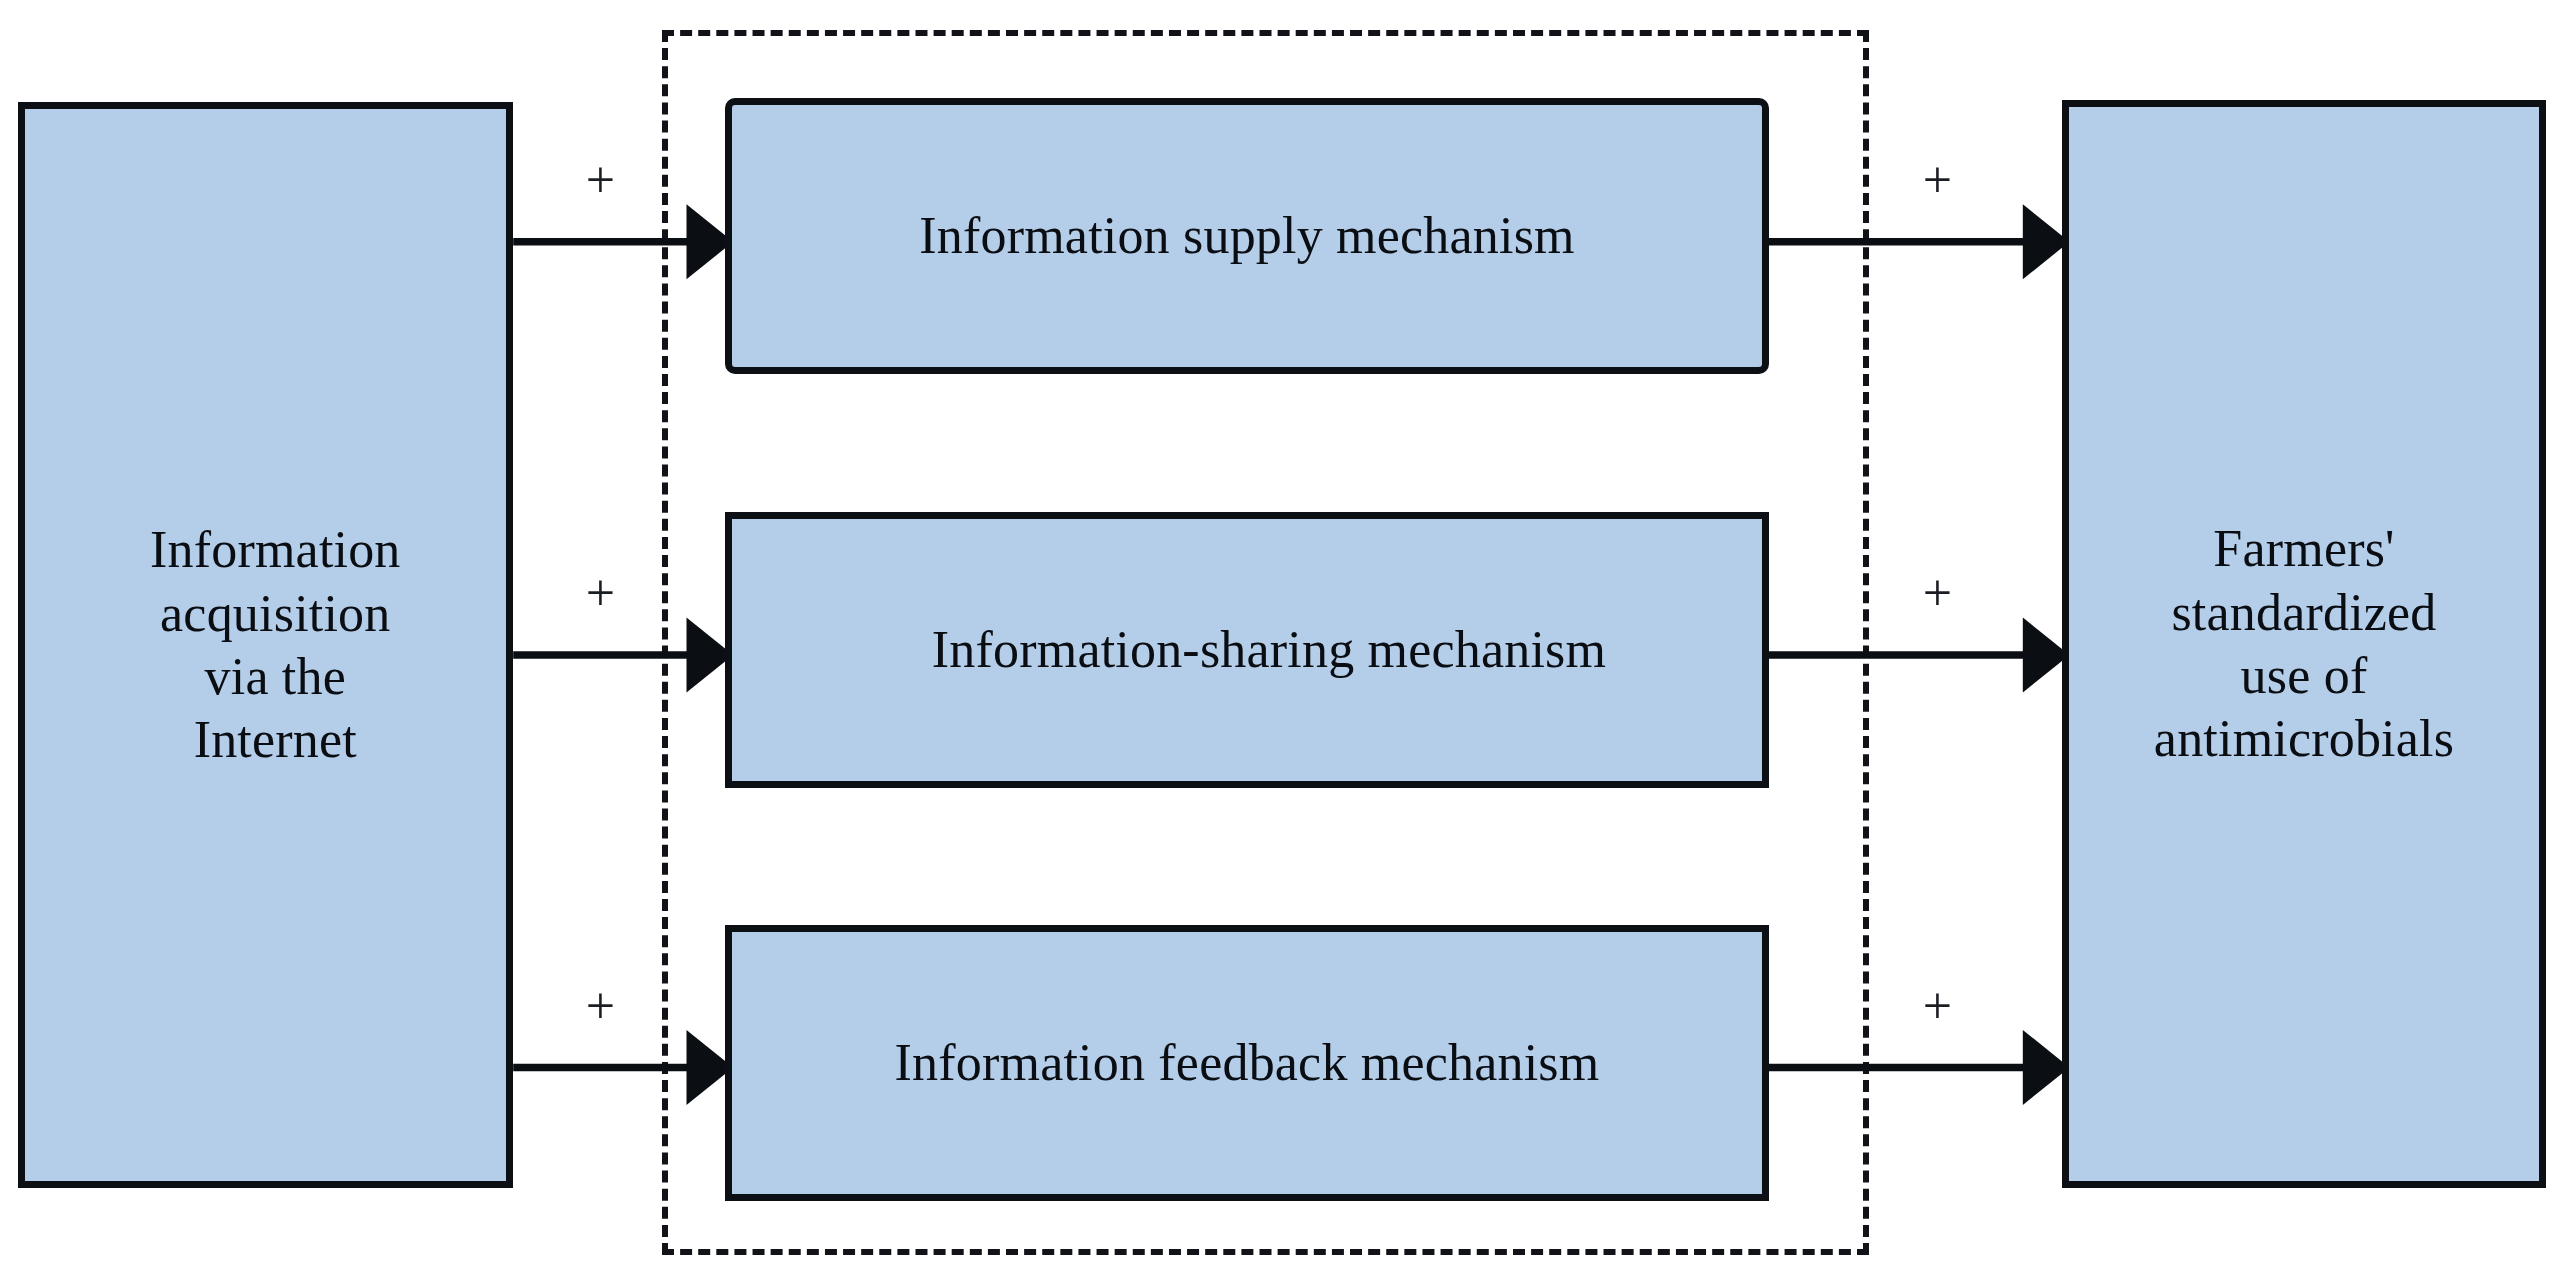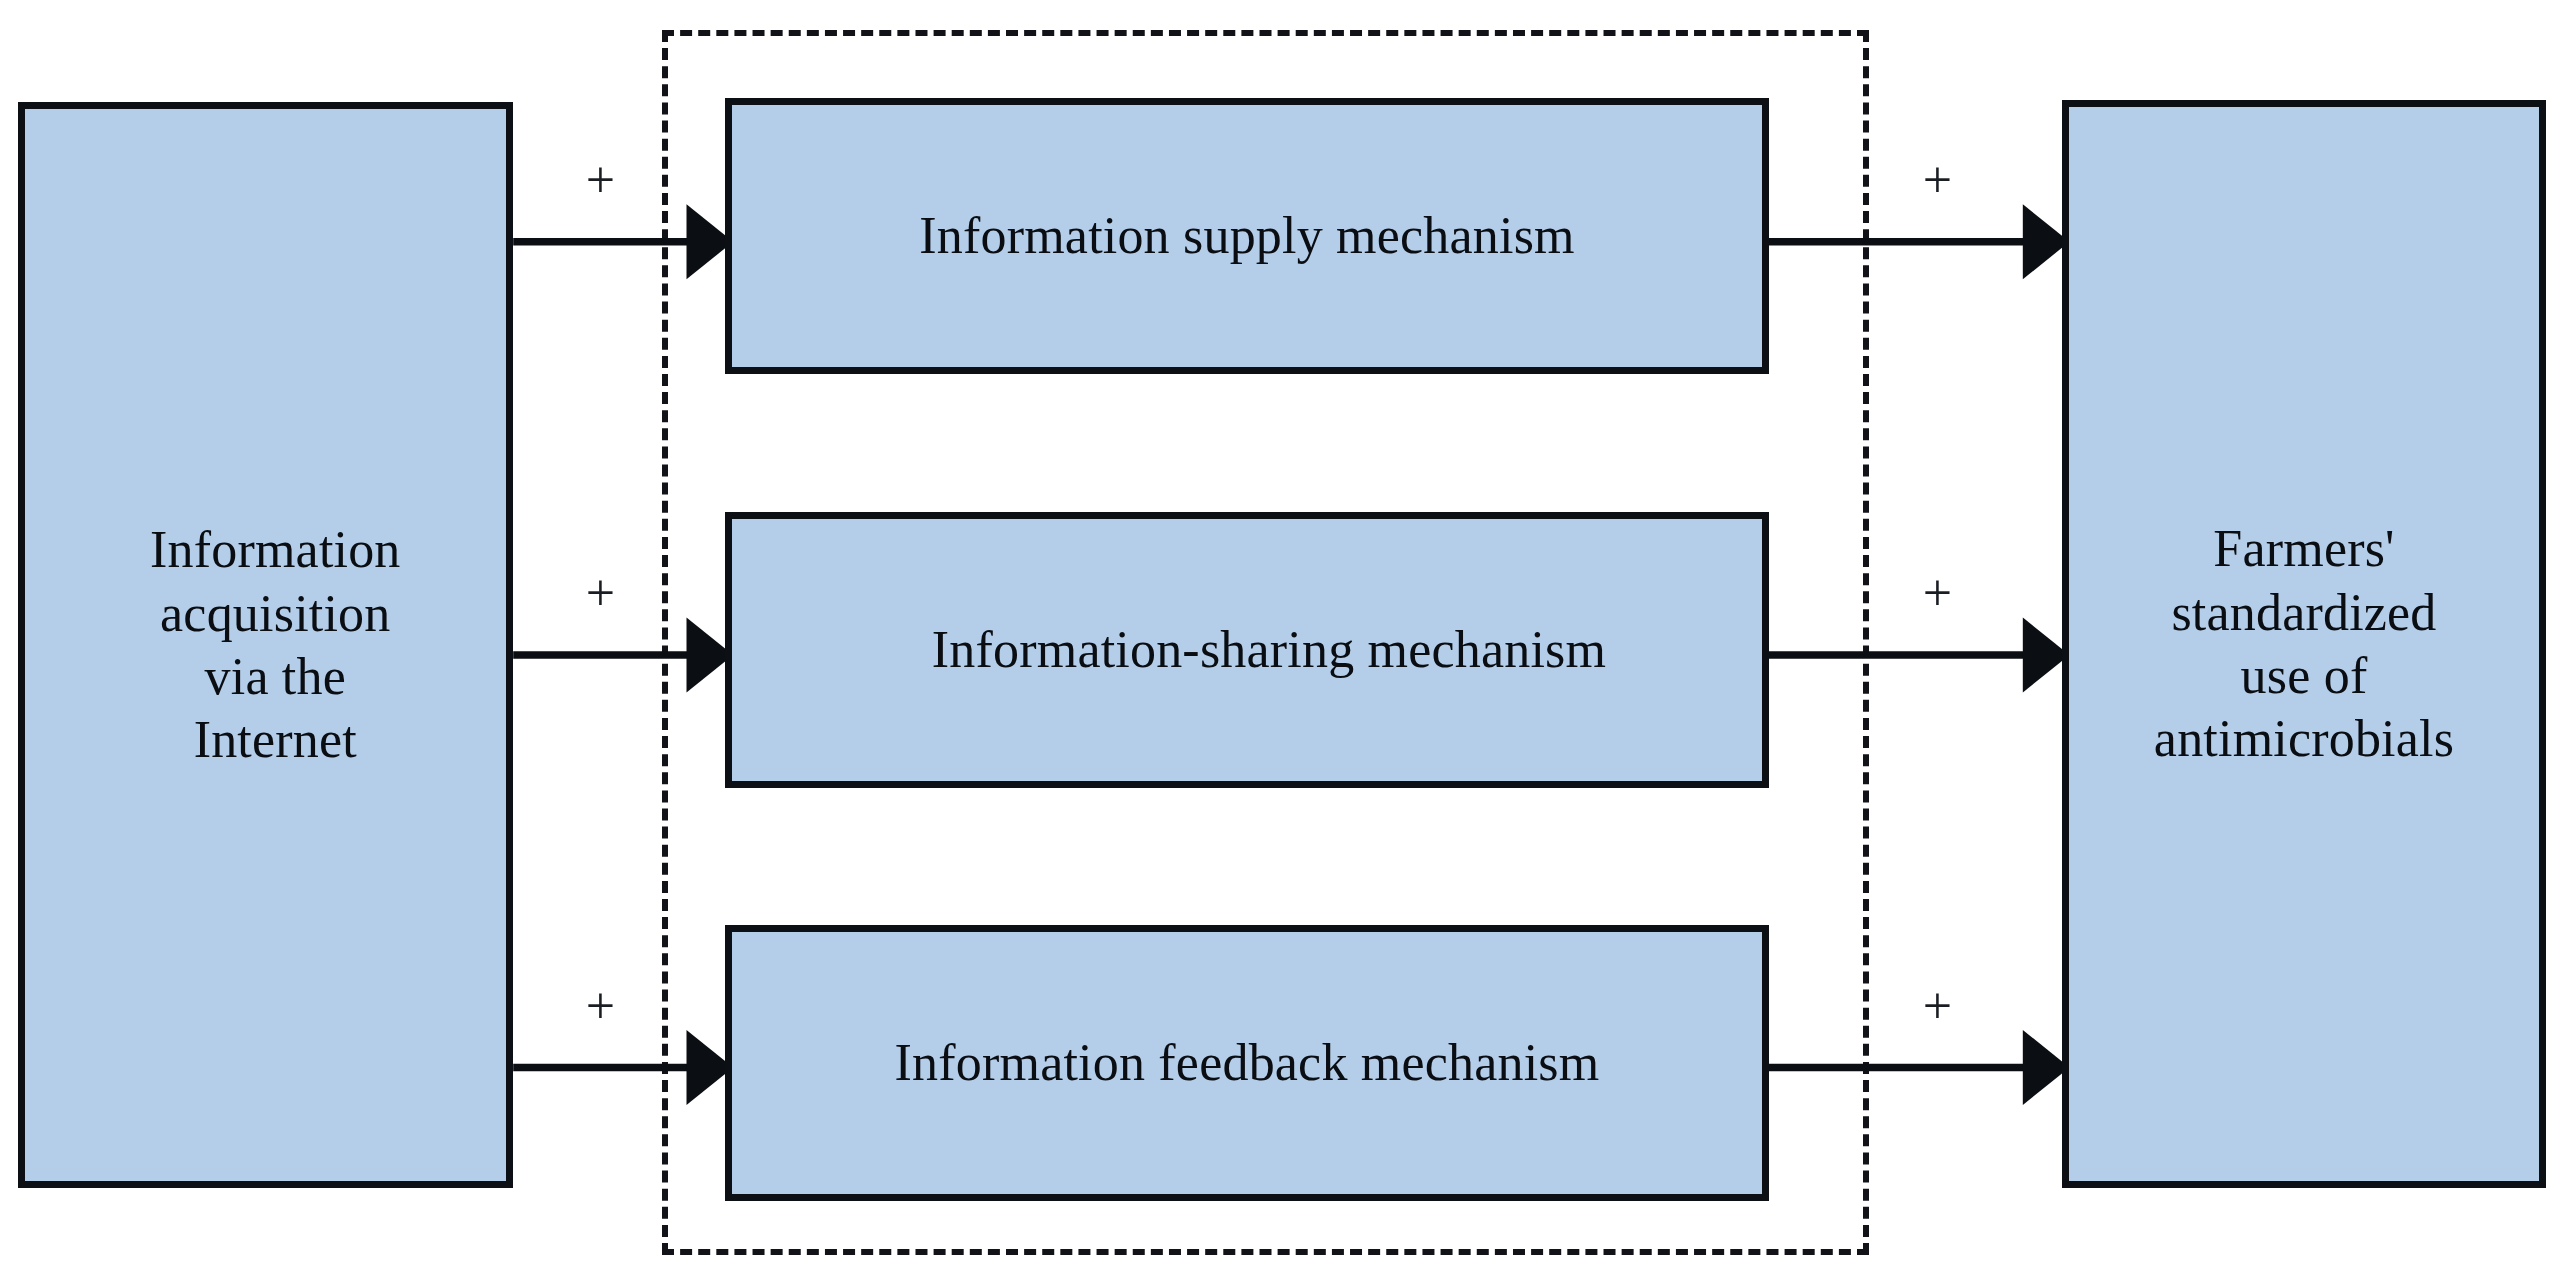--- a/index.html
+++ b/index.html
@@ -39,21 +39,21 @@
   }
   #node-outcome{
     left:2062px; top:100px; width:484px; height:1088px;
     font-size:52px;
   }
   
   .node-mech{
     left:725px; width:1044px; height:276px;
     font-size:52px;
   }
-  #node-mech-0{ top:98px; }
+  #node-mech-0{ top:98px;border-radius:10px; }
   #node-mech-1{ top:512px;padding-left:44px; }
   #node-mech-2{ top:925px; }
 
   
   #group-frame{
     position:absolute;
     left:662px; top:30px;
     width:1207px; height:1225px;
     box-sizing:border-box;
     border:6.7px dashed #111318;

